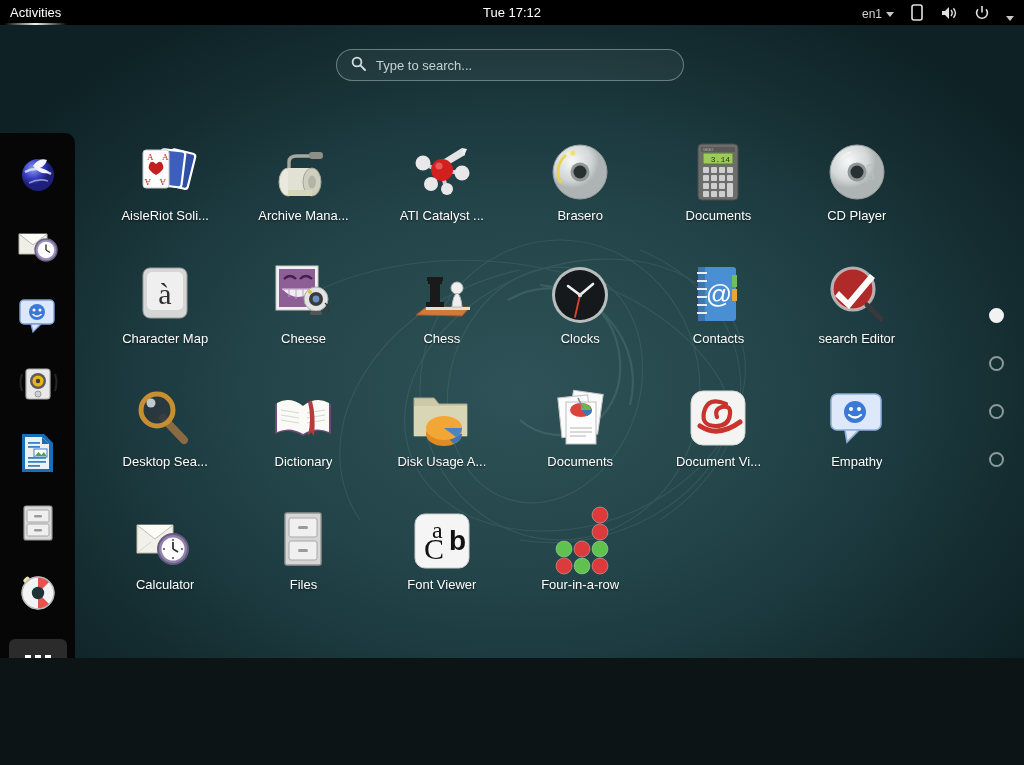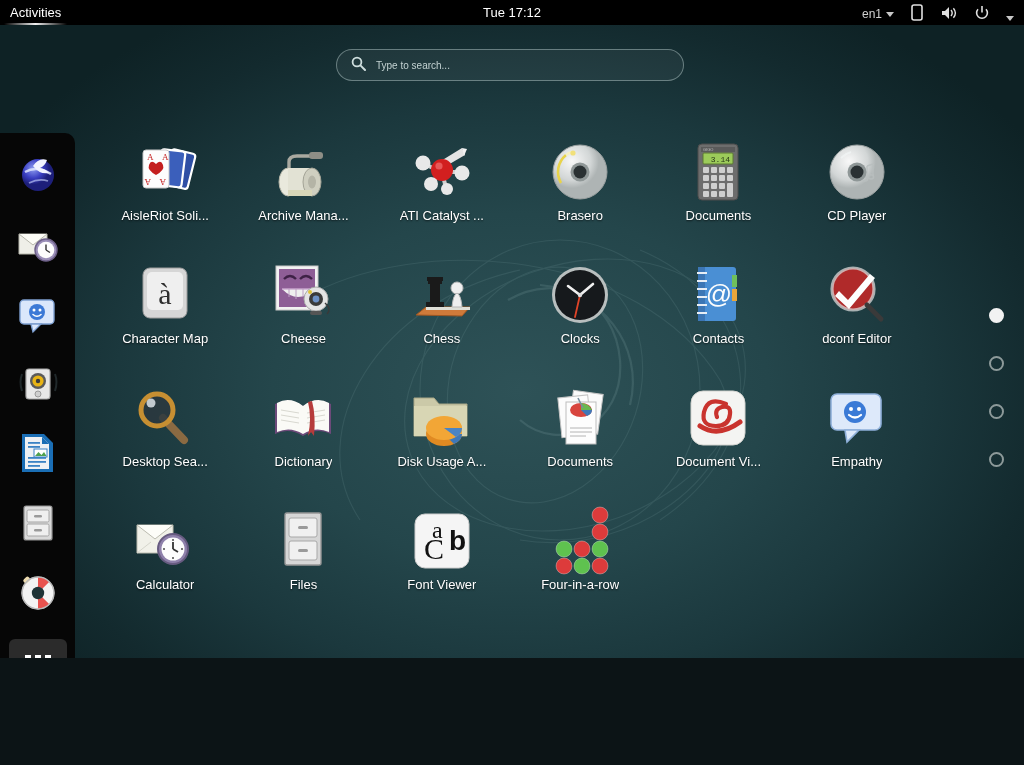--- a/index.html
+++ b/index.html
@@ -51,21 +51,21 @@
 
   
   #search {
     position: absolute; left: 336px; top: 49px; width: 348px; height: 32px;
     border: 1px solid rgba(190,210,210,.45);
     border-radius: 17px;
     background: rgba(255,255,255,.05);
     display: flex; align-items: center; padding: 0 14px; gap: 10px;
     z-index: 20;
   }
-  #search .ph { color: #c3d2d2; font-size: 10px; }
+  #search .ph { color: #c3d2d2; font-size: 13px; }
 
   
   #dock {
     position: absolute; left: 0; top: 133px; width: 75px; height: 573px;
     background: #060606;
     border-top-right-radius: 10px; border-bottom-right-radius: 10px;
     display: flex; flex-direction: column; align-items: center;
     padding-top: 16px; gap: 22px;
     z-index: 30;
   }
@@ -503,21 +503,21 @@
 
     <div class="app">
       <div class="ico">
         <svg width="72" height="72" viewBox="0 0 72 72">
           <circle cx="32" cy="30" r="21" fill="#b02a2a"></circle>
           <circle cx="32" cy="30" r="21" fill="none" stroke="#d8d8d8" stroke-width="3.2" opacity=".75"></circle>
           <path d="M18 32 l9 9 l22 -26 l5 4 l-26 31 l-14 -13 z" fill="#fdfdfd"></path>
           <line x1="46" y1="46" x2="60" y2="60" stroke="#3a3a3a" stroke-width="5" stroke-linecap="round"></line>
         </svg>
       </div>
-      <div class="lbl">dconf Editor</div>
+      <div class="lbl">search Editor</div>
     </div>
 
     <div class="app">
       <div class="ico">
         <svg width="72" height="72" viewBox="0 0 72 72">
           <line x1="34" y1="36" x2="55" y2="58" stroke="#8a6a42" stroke-width="8" stroke-linecap="round"></line>
           <circle cx="28" cy="28" r="16" fill="#2b3840" opacity=".85"></circle>
           <circle cx="28" cy="28" r="16" fill="none" stroke="#c78f32" stroke-width="5"></circle>
           <circle cx="22" cy="21" r="4.5" fill="#e9eef2" opacity=".8"></circle>
         </svg>

